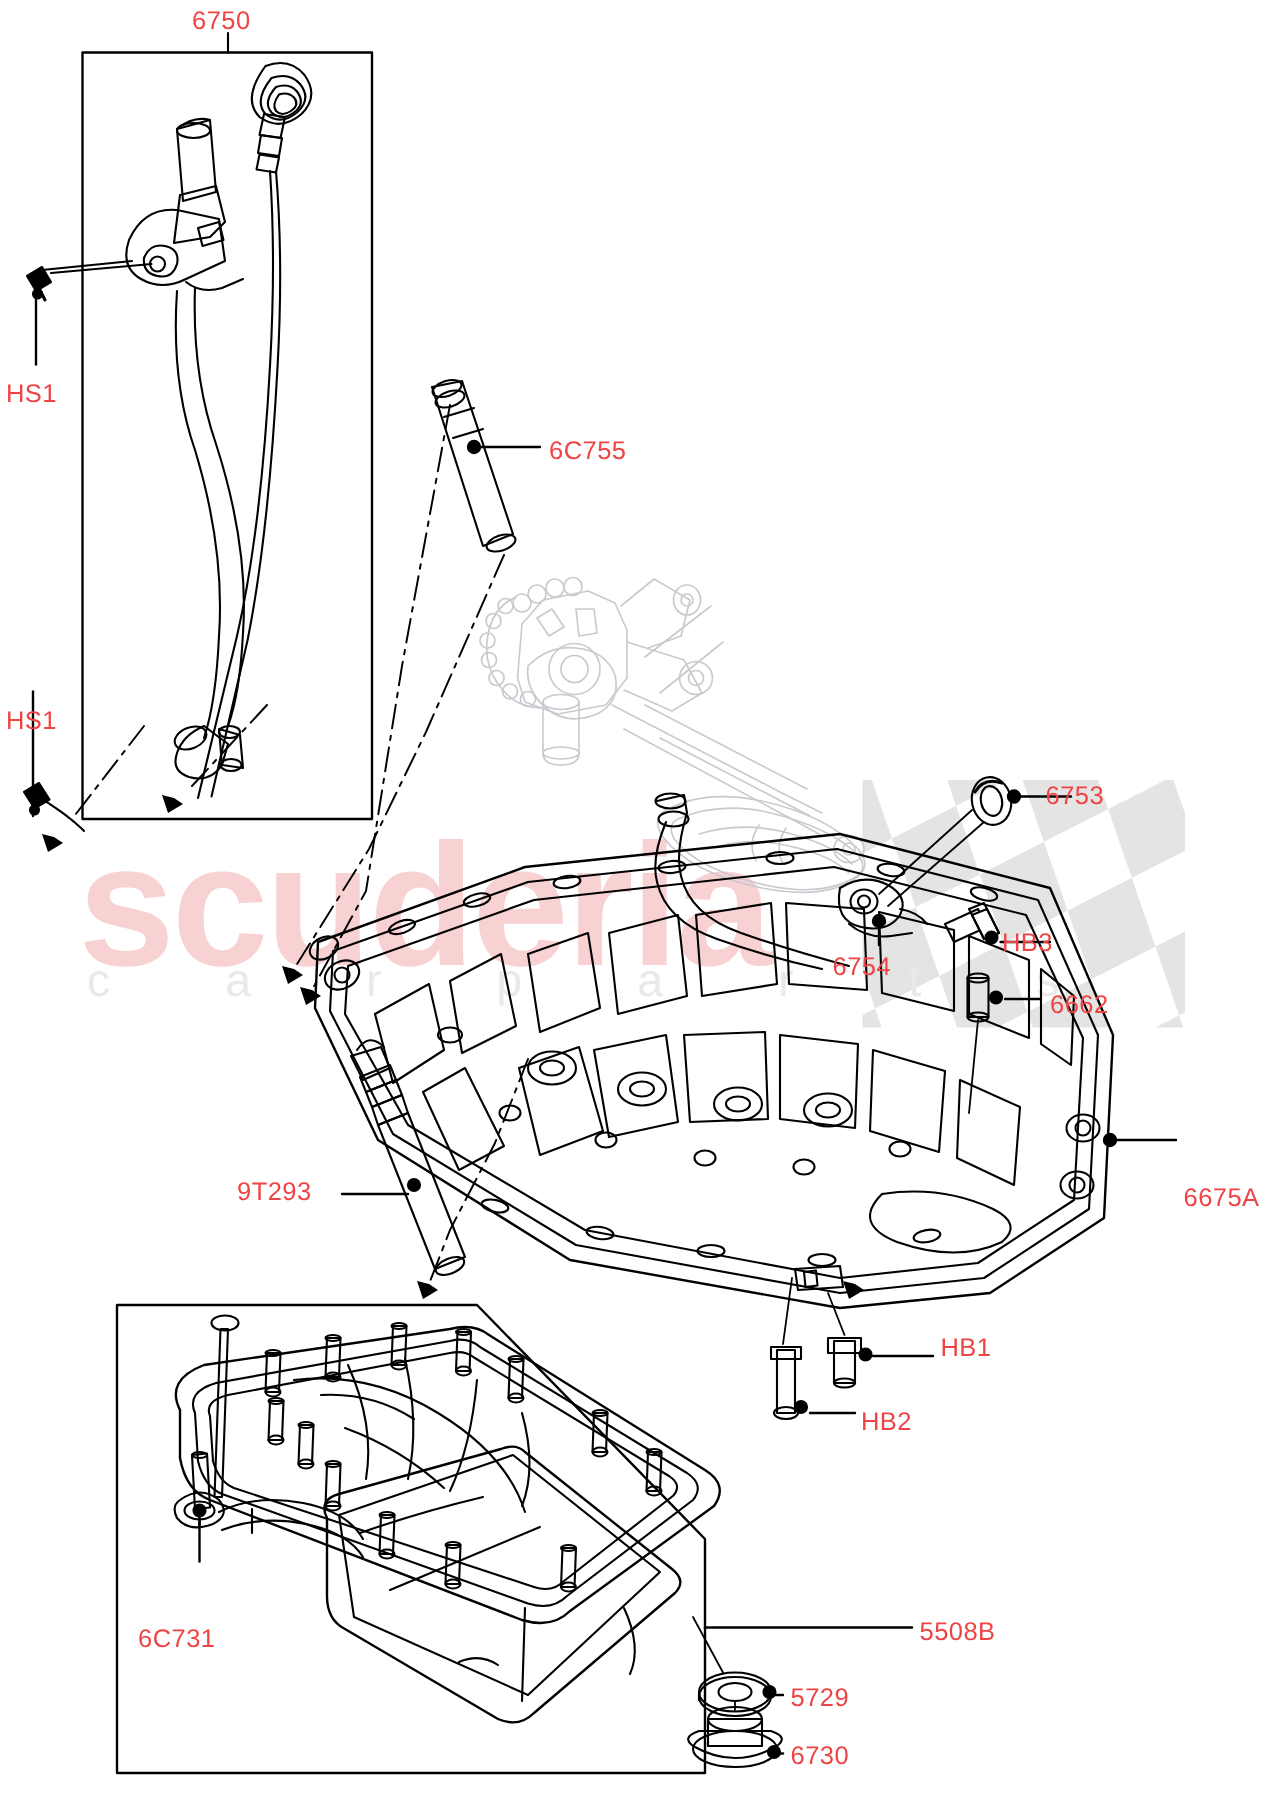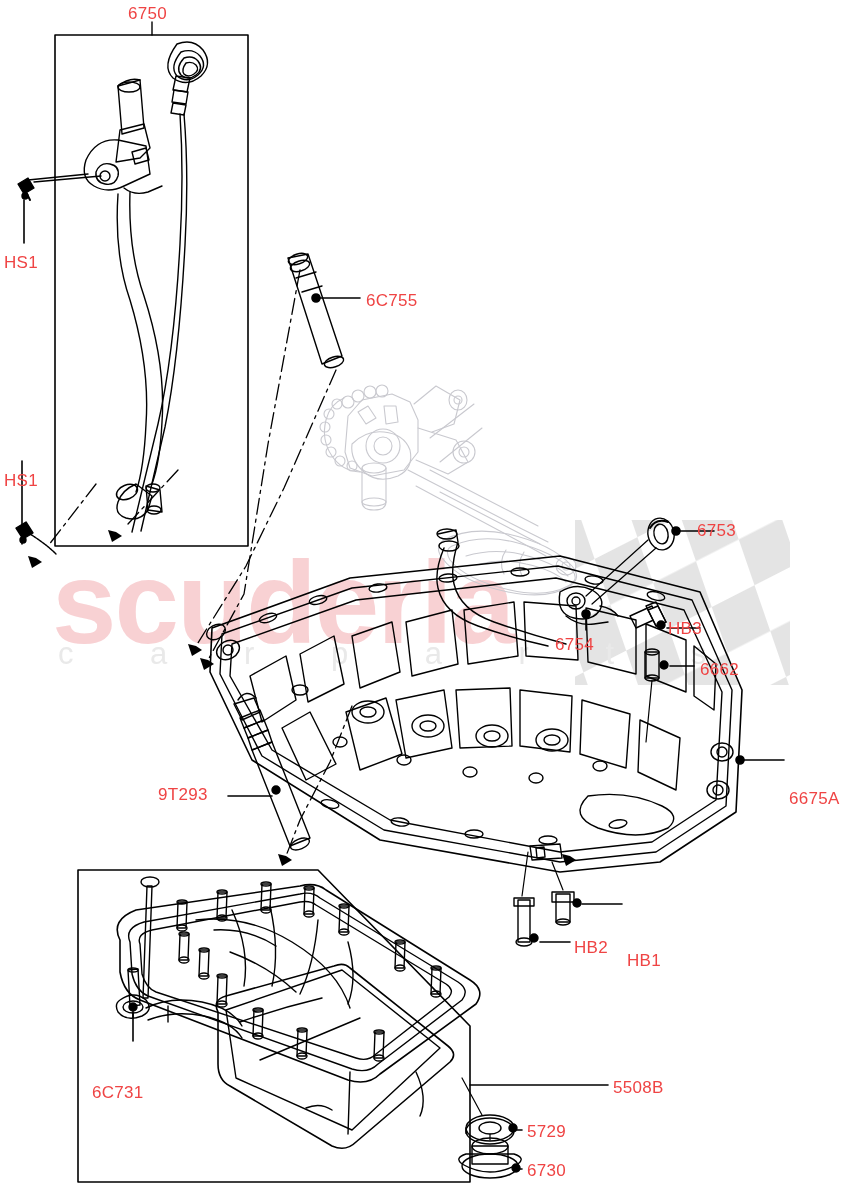--- a/index.html
+++ b/index.html
@@ -464,20 +464,20 @@
   <div class="lbl" style="left:128px;top:4px;">6750</div>
   <div class="lbl" style="left:4px;top:253px;">HS1</div>
   <div class="lbl" style="left:4px;top:471px;">HS1</div>
   <div class="lbl" style="left:366px;top:291px;">6C755</div>
   <div class="lbl" style="left:697px;top:521px;">6753</div>
   <div class="lbl" style="left:668px;top:619px;">HB3</div>
   <div class="lbl" style="left:555px;top:635px;">6754</div>
   <div class="lbl" style="left:700px;top:660px;">6662</div>
   <div class="lbl" style="left:789px;top:753px;margin-top:36px;">6675A</div>
   <div class="lbl" style="left:158px;top:785px;">9T293</div>
-  <div class="lbl" style="left:627px;top:951px;">HB1</div>
+  <div class="lbl" style="left:627px;top:889px;">HB1</div>
   <div class="lbl" style="left:574px;top:938px;">HB2</div>
   <div class="lbl" style="left:92px;top:1083px;">6C731</div>
   <div class="lbl" style="left:613px;top:1078px;">5508B</div>
   <div class="lbl" style="left:527px;top:1122px;">5729</div>
   <div class="lbl" style="left:527px;top:1161px;text-align:right;">6730</div>
 
 </div>
 
 </body></html>

